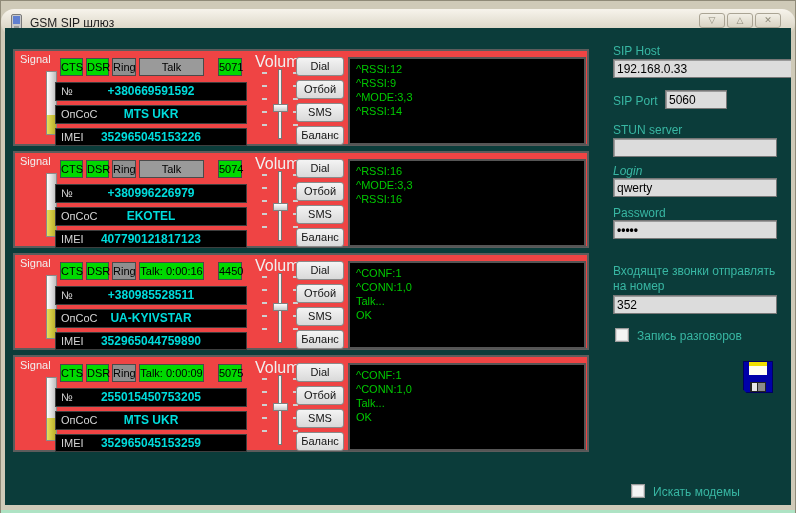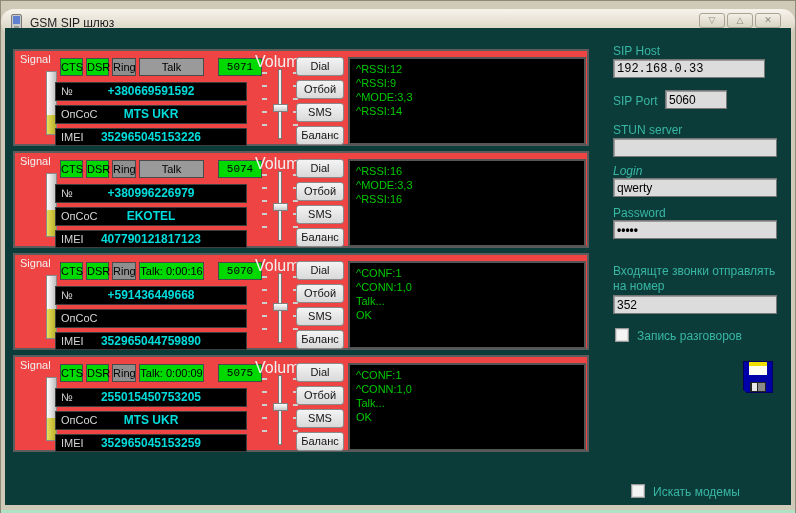--- a/index.html
+++ b/index.html
@@ -41,21 +41,21 @@
     background:linear-gradient(90deg,#e6e05a,#b7ad28); }
   .ind { position:absolute; top:7px; height:18px; font-size:11px; color:#000;
     text-align:center; line-height:17px; border:1px solid #4a4a4a; }
   .ind.green { background:#00d900; }
   .ind.gray { background:#8f8f8f; }
   .ind-cts { left:45px; width:23px; }
   .ind-dsr { left:71px; width:23px; }
   .ind-ring { left:97px; width:24px; background:#8a8a8a; }
   .ind-talk { left:124px; width:65px; background:#9a9a9a; }
   .ind-talk[data-state="active"] { background:#00d900; }
-  .ind-port { left:203px; width:44px;font-family:Liberation Mono, monospace; }
+  .ind-port { left:203px; width:24px; }
   .frow { position:absolute; left:40px; width:192px; height:19px; background:#000;
     border:1px solid #3e3e3e; color:#d6d6d6; font-size:11px; line-height:17px; }
   .frow .flabel { position:absolute; left:5px; }
   .frow .fvalue { position:absolute; left:0; width:100%; text-align:center;
     color:#00dcdc; font-weight:bold; font-size:12px; }
   .frow1 { top:31px; } .frow2 { top:54px; } .frow3 { top:77px; height:18px; }
   .vol-label { position:absolute; left:240px; top:2px; color:#f0f0f0; font-size:16px; }
   .vol-area { position:absolute; left:244px; top:18px; width:42px; height:70px; }
   .ticks { position:absolute; top:3px; width:5px; height:64px;
     background:repeating-linear-gradient(to bottom, #cfcfcf 0 2px, transparent 2px 13px); }
@@ -199,28 +199,29 @@
   </div>
         <div class="channel" style="top: 225px;">
     <div class="sig-label">Signal</div>
     <div class="sig-bar">
       <div class="sig-fill" style="height: 47%;"></div>
     </div>
     <div class="ind green ind-cts">CTS</div>
     <div class="ind green ind-dsr">DSR</div>
     <div class="ind gray ind-ring">Ring</div>
     <div class="ind ind-talk" data-state="active">Talk: 0:00:16</div>
-    <div class="ind green ind-port">5070</div>
+    <div class="ind green ind-port">4450</div>
 
     <div class="frow frow1">
       <span class="flabel">№</span>
-      <span class="fvalue">+591436449668</span>
+      <span class="fvalue">+380985528511</span>
     </div>
     <div class="frow frow2">
       <span class="flabel">ОпСоС</span>
+      <span class="fvalue">UA-KYIVSTAR</span>
     </div>
     <div class="frow frow3">
       <span class="flabel">IMEI</span>
       <span class="fvalue">352965044759890</span>
     </div>
 
     <div class="vol-label">Volume</div>
     <div class="vol-area">
       <div class="ticks left"></div>
       <div class="ticks right"></div>
@@ -280,21 +281,21 @@
     <div class="terminal">
       <div>^CONF:1</div>
       <div>^CONN:1,0</div>
       <div>Talk...</div>
       <div>OK</div>
     </div>
   </div>
       </div>
 
     <div class="rlabel" style="left:608px; top:16px;">SIP Host</div>
-    <input class="rinput" style="left: 608px; top: 31px; width: 152px; font-family: Liberation Mono, monospace;" value="192.168.0.33">
+    <input class="rinput" style="left: 608px; top: 31px; width: 184px;" value="192.168.0.33">
 
     <div class="rlabel" style="left:608px; top:66px;">SIP Port</div>
     <input class="rinput" style="left: 660px; top: 62px; width: 62px;" value="5060">
 
     <div class="rlabel" style="left:608px; top:95px;">STUN server</div>
     <input class="rinput" style="left: 608px; top: 110px; width: 164px;" value="">
 
     <div class="rlabel" style="left:608px; top:136px;font-style:italic;">Login</div>
     <input class="rinput" style="left: 608px; top: 150px; width: 164px;" value="qwerty">
 

